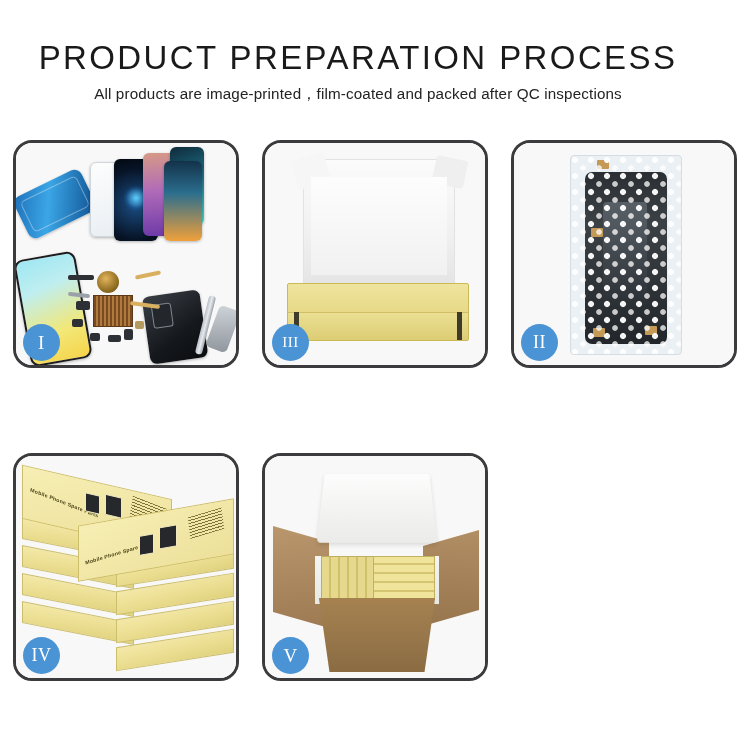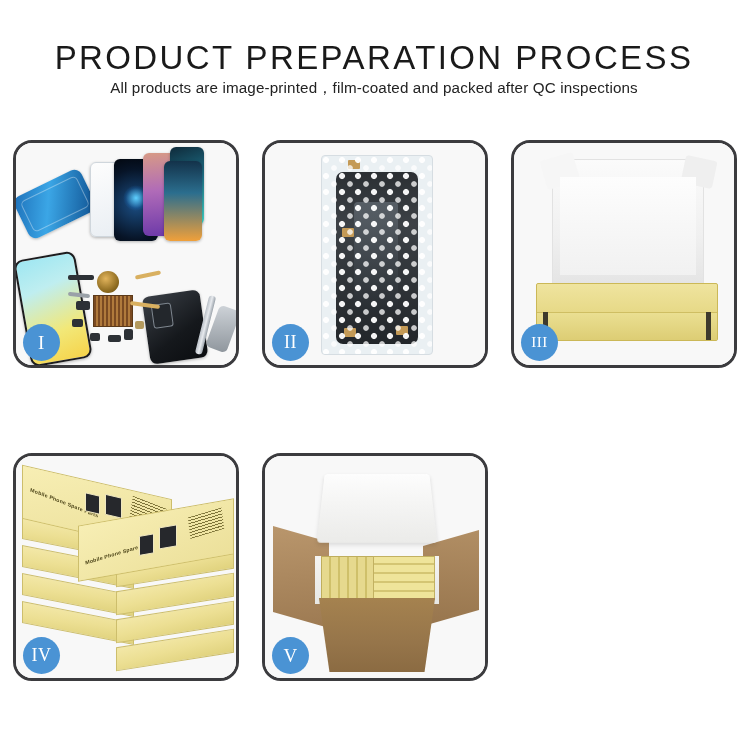--- a/index.html
+++ b/index.html
@@ -6,31 +6,31 @@
   * { box-sizing: border-box; margin: 0; padding: 0; }
   html, body {
     width: 750px; height: 750px;
     background: #ffffff;
     font-family: "Liberation Sans", sans-serif;
     overflow: hidden;
   }
   .page { position: relative; width: 750px; height: 750px; background:#fff; }
 
   
-  .header { position:absolute; left:16px; top:38px; width:716px; text-align:center; }
+  .header { position:absolute; left:0; top:38px; width:716px; text-align:center; }
   .title {
     font-size: 33px;
     font-weight: 400;
     letter-spacing: 2.4px;
     color: #1a1a1a;
     line-height: 40px;
     white-space: nowrap;
   }
   .subtitle {
-    margin-top: 0;
+    margin-top: 6px;
     font-size: 15.2px;
     font-weight: 400;
     letter-spacing: 0.15px;
     color: #232323;
     line-height: 20px;
     white-space: nowrap;
   }
 
   
   .grid {
@@ -350,44 +350,44 @@
         <div class="flex-cable" style="left:114px;top:160px;width:30px;transform:rotate(8deg);"></div>
         <div class="flex-cable" style="left:52px;top:150px;width:22px;background:#9aa1a8;transform:rotate(6deg);"></div>
         <div class="p1-tool"></div>
         <div class="p1-tool2"></div>
       </div>
       <div class="badge narrow">I</div>
     </div>
 
     <div class="panel">
       <div class="panel-stage">
+        <div class="p3-lid"></div>
+        <div class="p3-foam"></div>
+        <div class="p3-wrap"></div>
+        <div class="p3-box">
+          <div class="front"></div>
+          <div class="lcorner"></div>
+          <div class="rcorner"></div>
+        </div>
+      </div>
+      <div class="badge wide">III</div>
+    </div>
+
+    <div class="panel">
+      <div class="panel-stage">
         <div class="bag">
           <div class="screen"></div>
           <div class="tape" style="left:26px;top:4px;"></div>
           <div class="tape" style="left:20px;top:72px;"></div>
           <div class="tape" style="left:22px;top:172px;"></div>
           <div class="tape" style="left:74px;top:170px;"></div>
           <div class="bubbles"></div>
         </div>
       </div>
       <div class="badge">II</div>
-    </div>
-
-    <div class="panel">
-      <div class="panel-stage">
-        <div class="p3-lid"></div>
-        <div class="p3-foam"></div>
-        <div class="p3-wrap"></div>
-        <div class="p3-box">
-          <div class="front"></div>
-          <div class="lcorner"></div>
-          <div class="rcorner"></div>
-        </div>
-      </div>
-      <div class="badge wide">III</div>
     </div>
 
     <div class="panel">
       <div class="panel-stage">
         <div class="stack">
 
           <div class="sbox" style="left:2px;top:62px;width:112px;height:22px;transform:skewY(11deg);"></div>
           <div class="sbox" style="left:2px;top:90px;width:112px;height:22px;transform:skewY(11deg);"></div>
           <div class="sbox" style="left:2px;top:118px;width:112px;height:22px;transform:skewY(11deg);"></div>
           <div class="sbox" style="left:2px;top:146px;width:112px;height:22px;transform:skewY(11deg);"></div>

